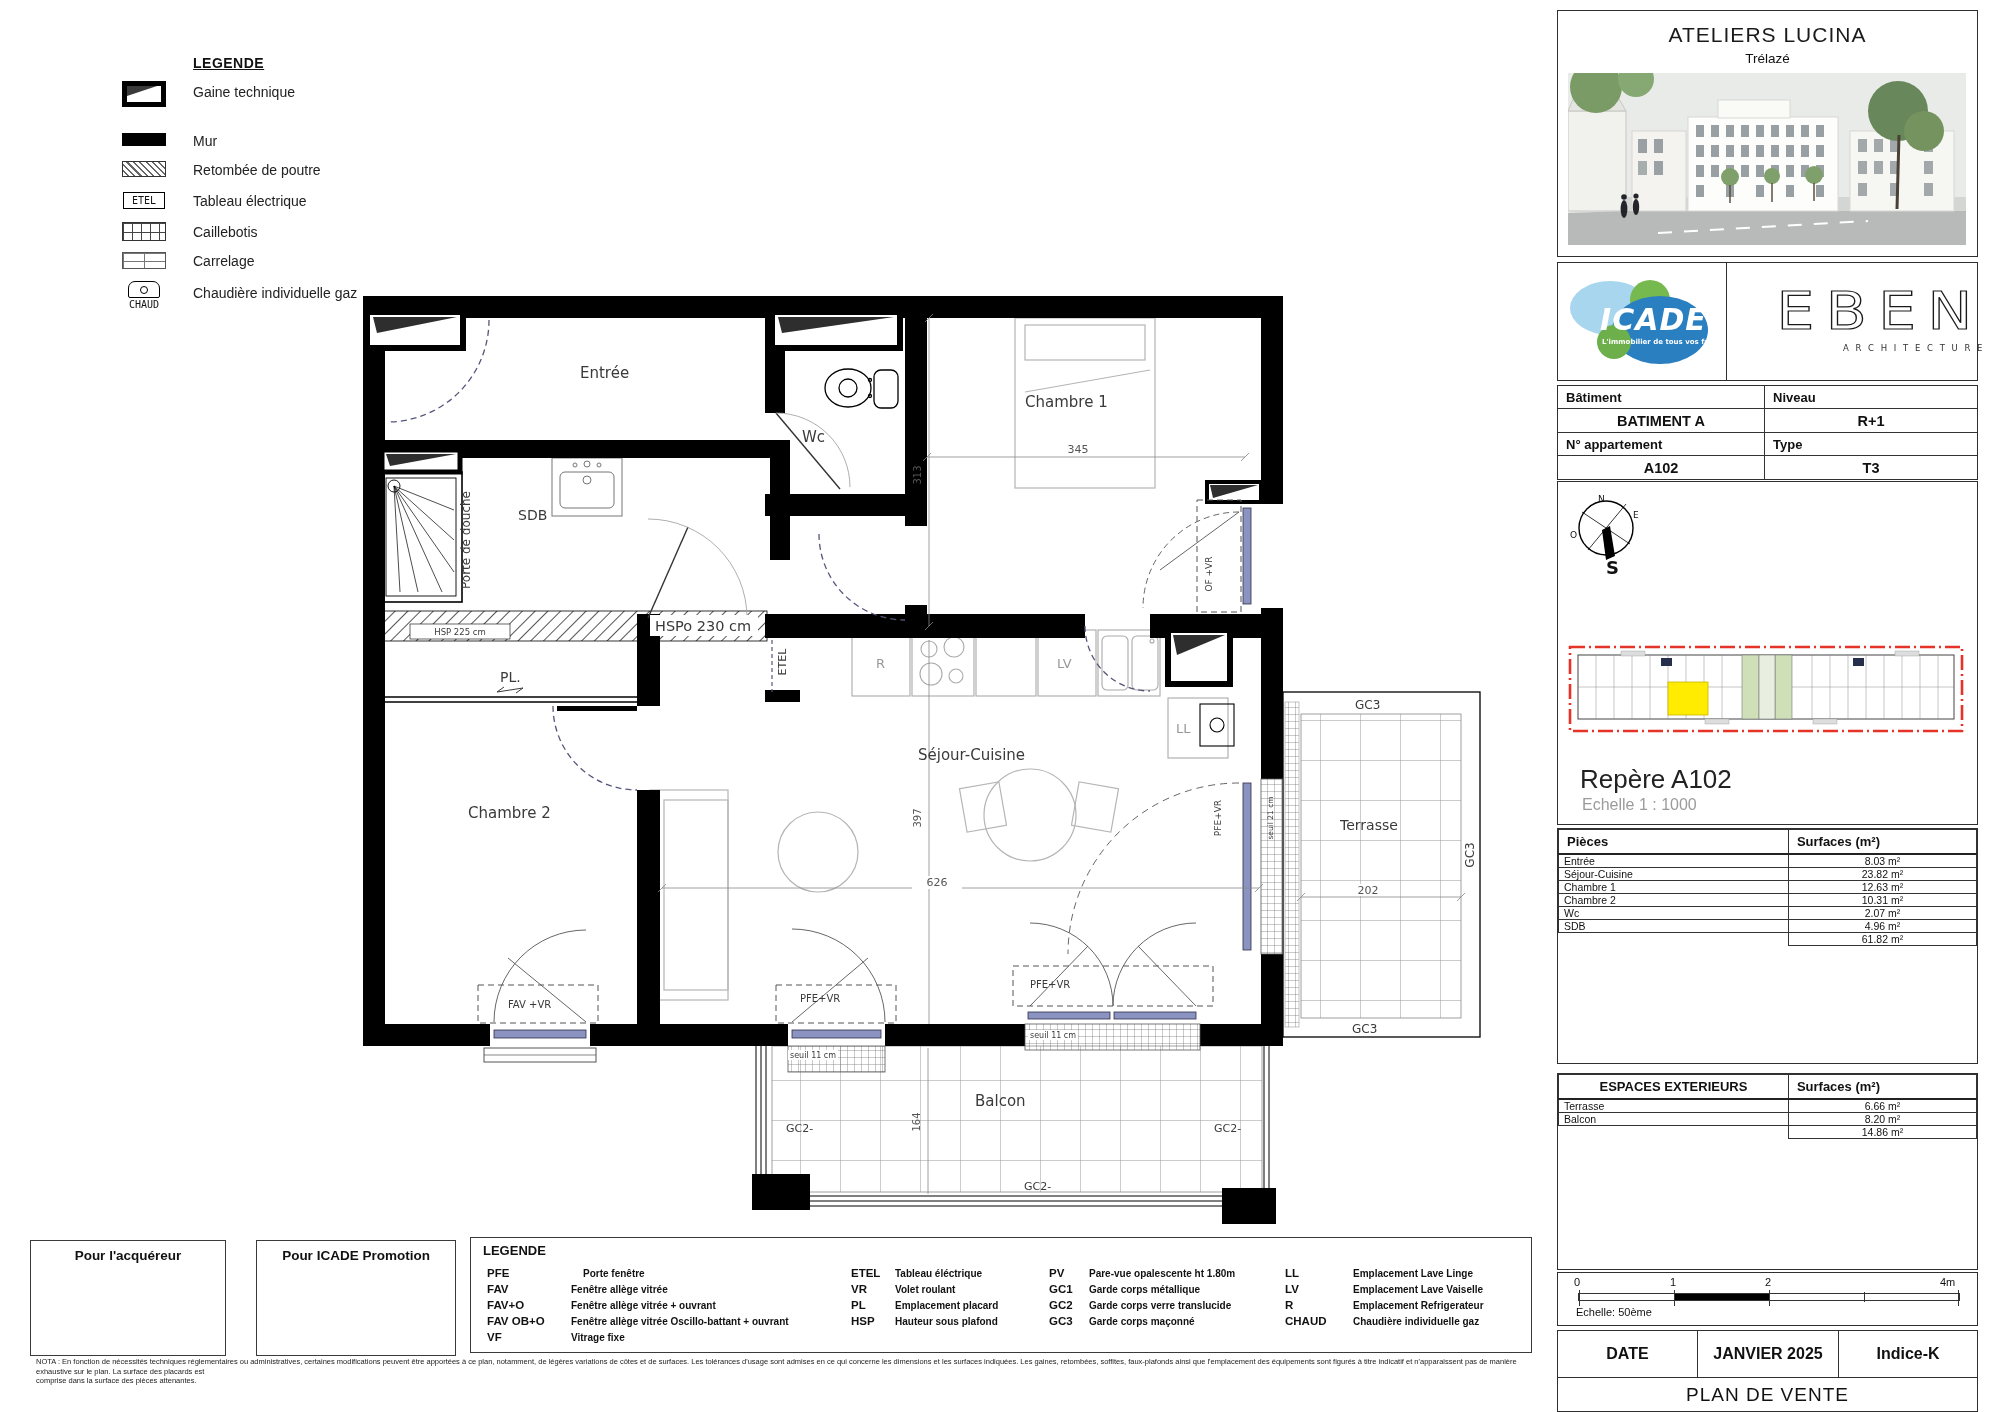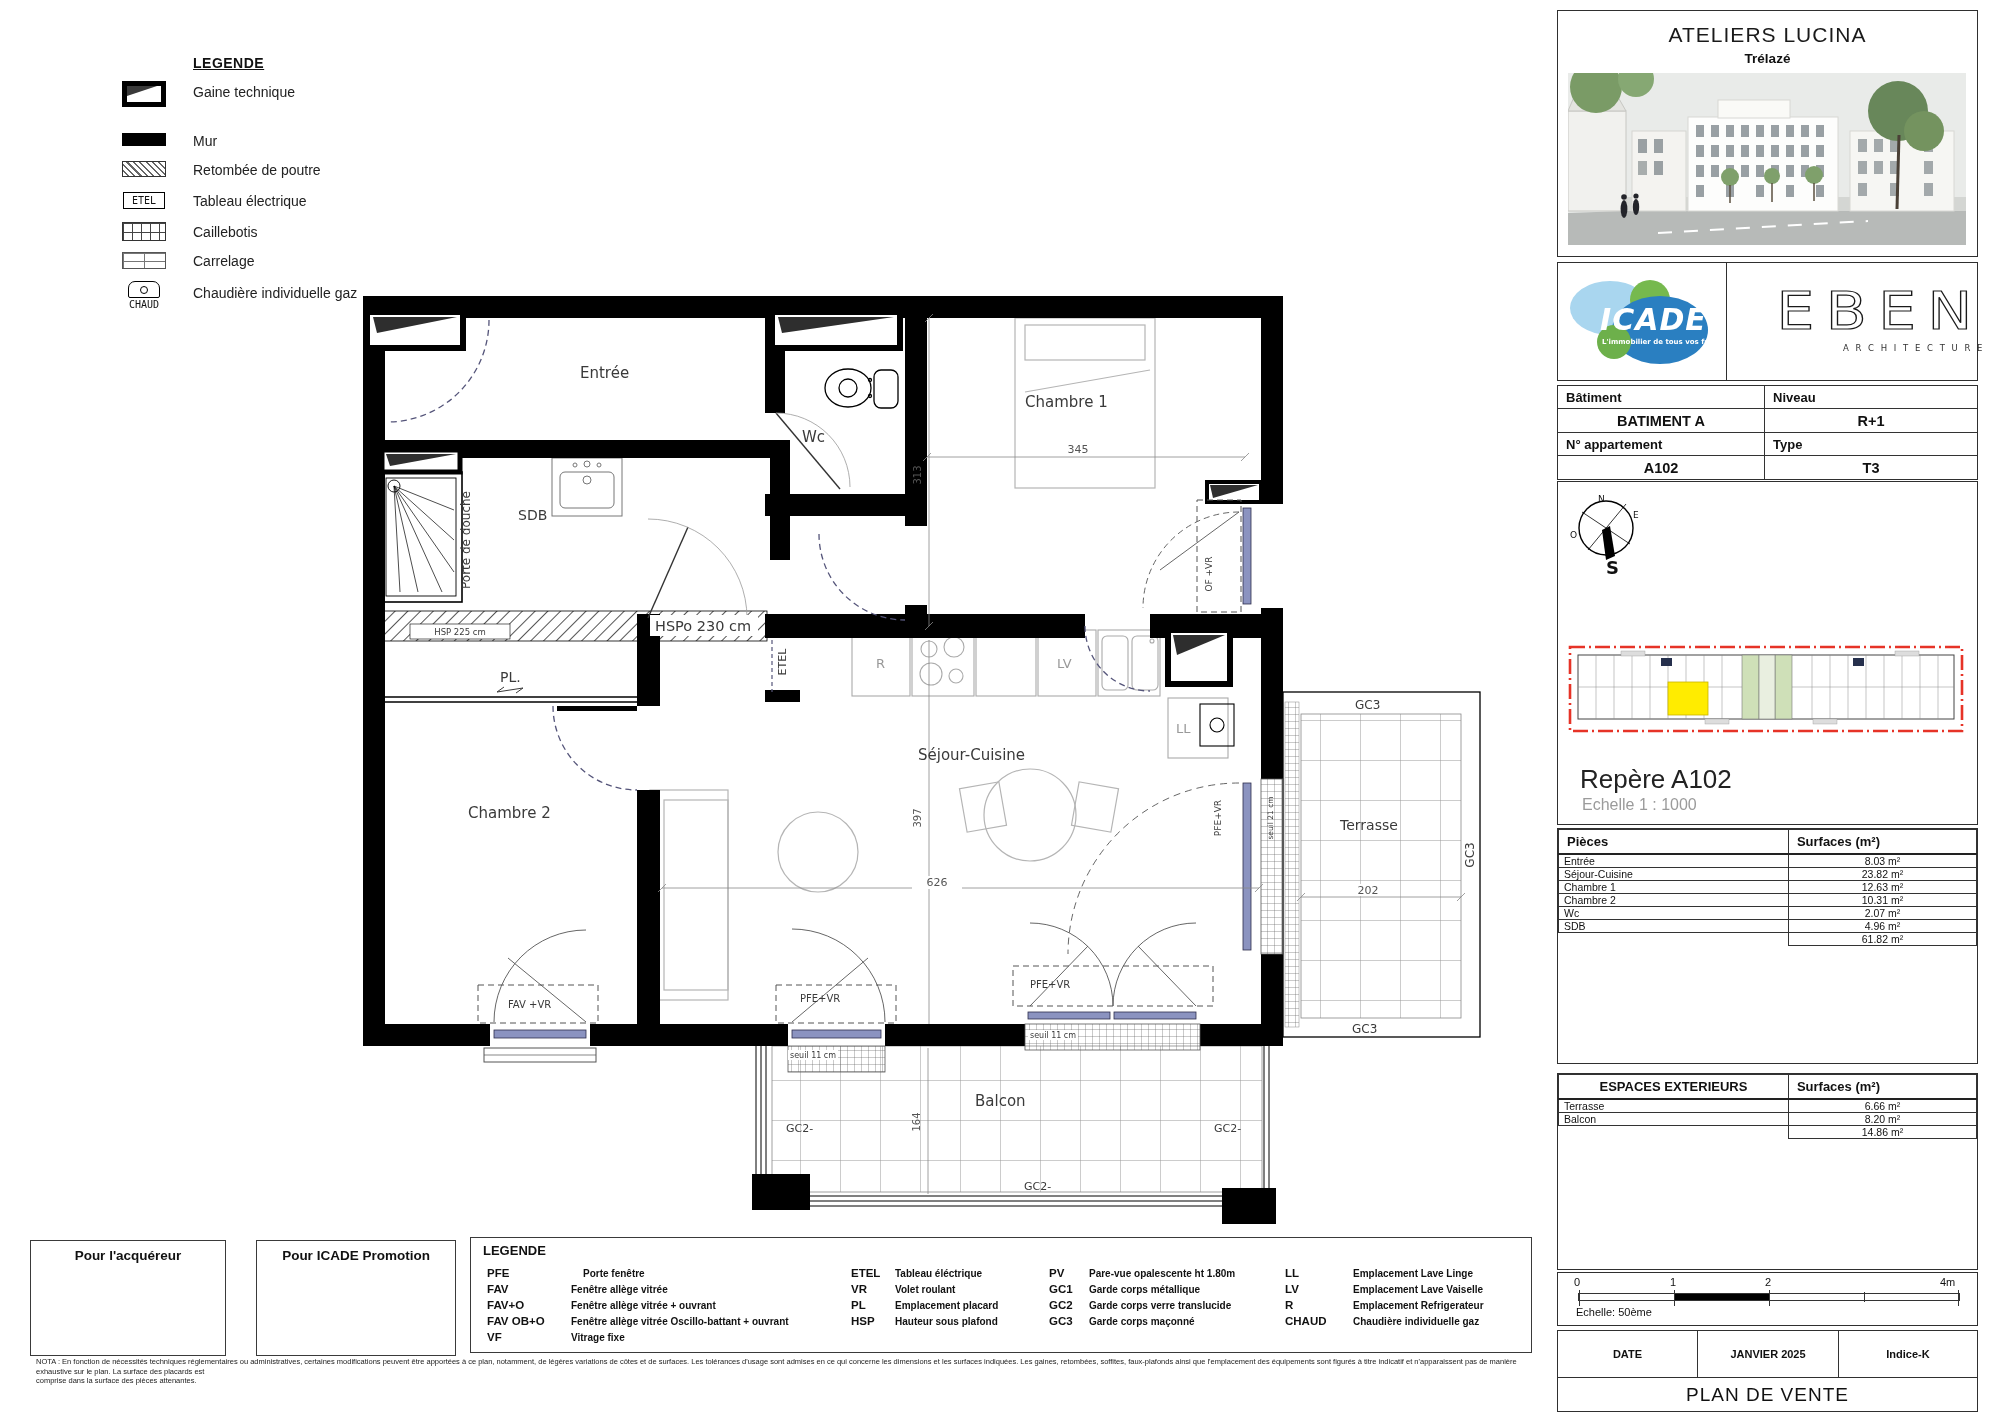--- a/index.html
+++ b/index.html
@@ -42,21 +42,21 @@
   .lb-group{position:absolute;top:27px;}
   .lb-row{display:flex;height:16px;align-items:center;}
   .lb-abbr{font-weight:bold;font-size:11.5px;flex:0 0 auto;}
   .lb-desc{font-weight:bold;font-size:10px;}
   .nota{position:absolute;left:36px;top:1357px;width:1500px;font-size:7.5px;line-height:9.5px;color:#222;}
 
   
   .sidebar{position:absolute;left:1557px;top:10px;width:421px;height:1395px;}
   .sb-box{position:absolute;left:0;width:421px;border:1.5px solid #2f2f2f;background:#fff;box-sizing:border-box;}
   .proj-title{text-align:center;font-size:21px;letter-spacing:1px;margin-top:12px;color:#1a1a1a;}
-  .proj-city{text-align:center;font-size:13.5px;font-weight:bold;margin-top:4px;}
+  .proj-city{text-align:center;font-size:13.5px;font-weight:normal;margin-top:4px;}
   .logo-cells{display:flex;height:100%;gap:38px;}
   .logo-cell-l{width:182px;border-right:1.5px solid #2f2f2f;display:flex;align-items:center;justify-content:center;}
   .logo-cell-r{flex:1;display:flex;align-items:center;justify-content:center;}
   .info-grid{display:grid;grid-template-columns:207px 1fr;width:100%;height:100%;}
   .info-grid>div{border-bottom:1px solid #333;box-sizing:border-box;display:flex;align-items:center;}
   .info-grid>div:nth-child(odd){border-right:1px solid #333;}
   .info-grid>div:nth-child(7),.info-grid>div:nth-child(8){border-bottom:none;}
   .info-h{font-weight:bold;font-size:13px;padding-left:8px;}
   .info-v{font-weight:bold;font-size:14.5px;justify-content:center;}
   .repere-title{position:absolute;left:22px;top:282px;font-size:26px;color:#222;}
@@ -67,21 +67,21 @@
   table.sb-table td{border:1px solid #333;font-size:10.5px;height:11px;padding:0 5px;}
   table.sb-table td.val{text-align:center;}
   table.sb-table .tot td{font-size:10.5px;}
   .scalebar{position:relative;width:100%;height:100%;font-size:11px;}
   .sb-tick-label{position:absolute;top:3px;}
   .sb-bar{position:absolute;left:20px;top:20px;width:382px;height:8px;border:1px solid #333;box-sizing:border-box;}
   .sb-seg-black{position:absolute;left:25%;top:0;width:25%;height:100%;background:#000;}
   .sb-vtick{position:absolute;top:-4px;width:1px;height:16px;background:#333;}
   .sb-ech{position:absolute;left:18px;top:33px;font-size:11px;}
   .footer-row1{display:flex;height:46px;border-bottom:1.5px solid #2f2f2f;}
-  .footer-cell{display:flex;align-items:center;justify-content:center;font-weight:bold;font-size:11px;box-sizing:border-box;}
+  .footer-cell{display:flex;align-items:center;justify-content:center;font-weight:bold;font-size:16px;box-sizing:border-box;}
   .footer-row2{height:33px;display:flex;align-items:center;justify-content:center;font-size:19px;letter-spacing:1px;}
 </style>
 </head>
 <body>
 
 <div class="page">
 
   <svg width="2000" height="1412" viewBox="0 0 2000 1412" style="position:absolute;left:0;top:0;">
     <defs>
       <pattern id="hatch" width="9" height="9" patternTransform="rotate(45)" patternUnits="userSpaceOnUse">

